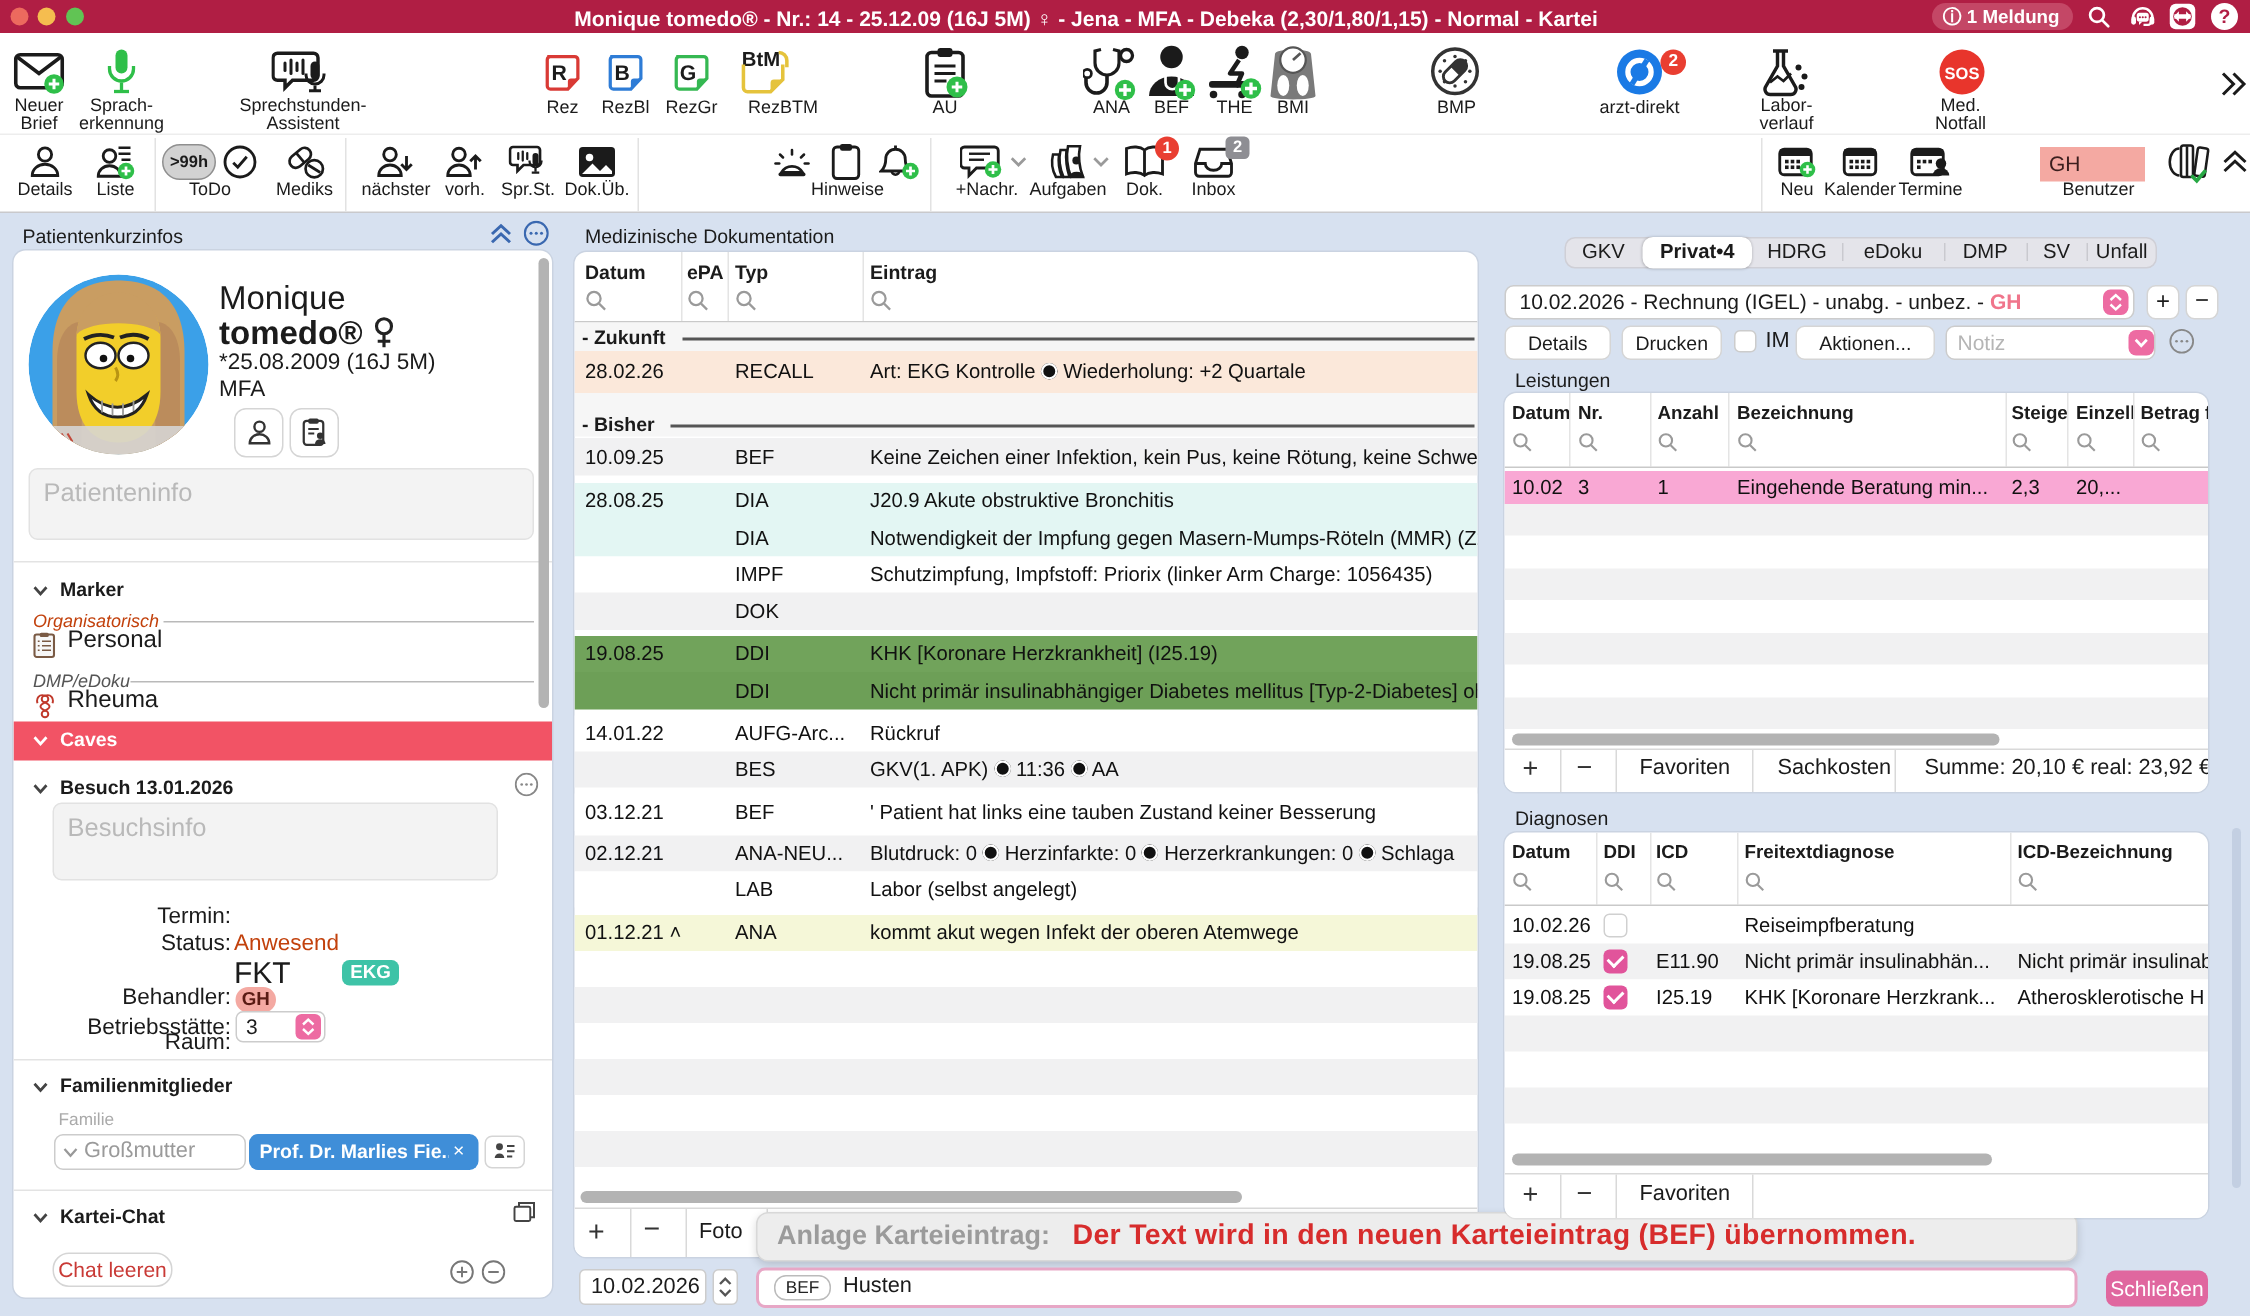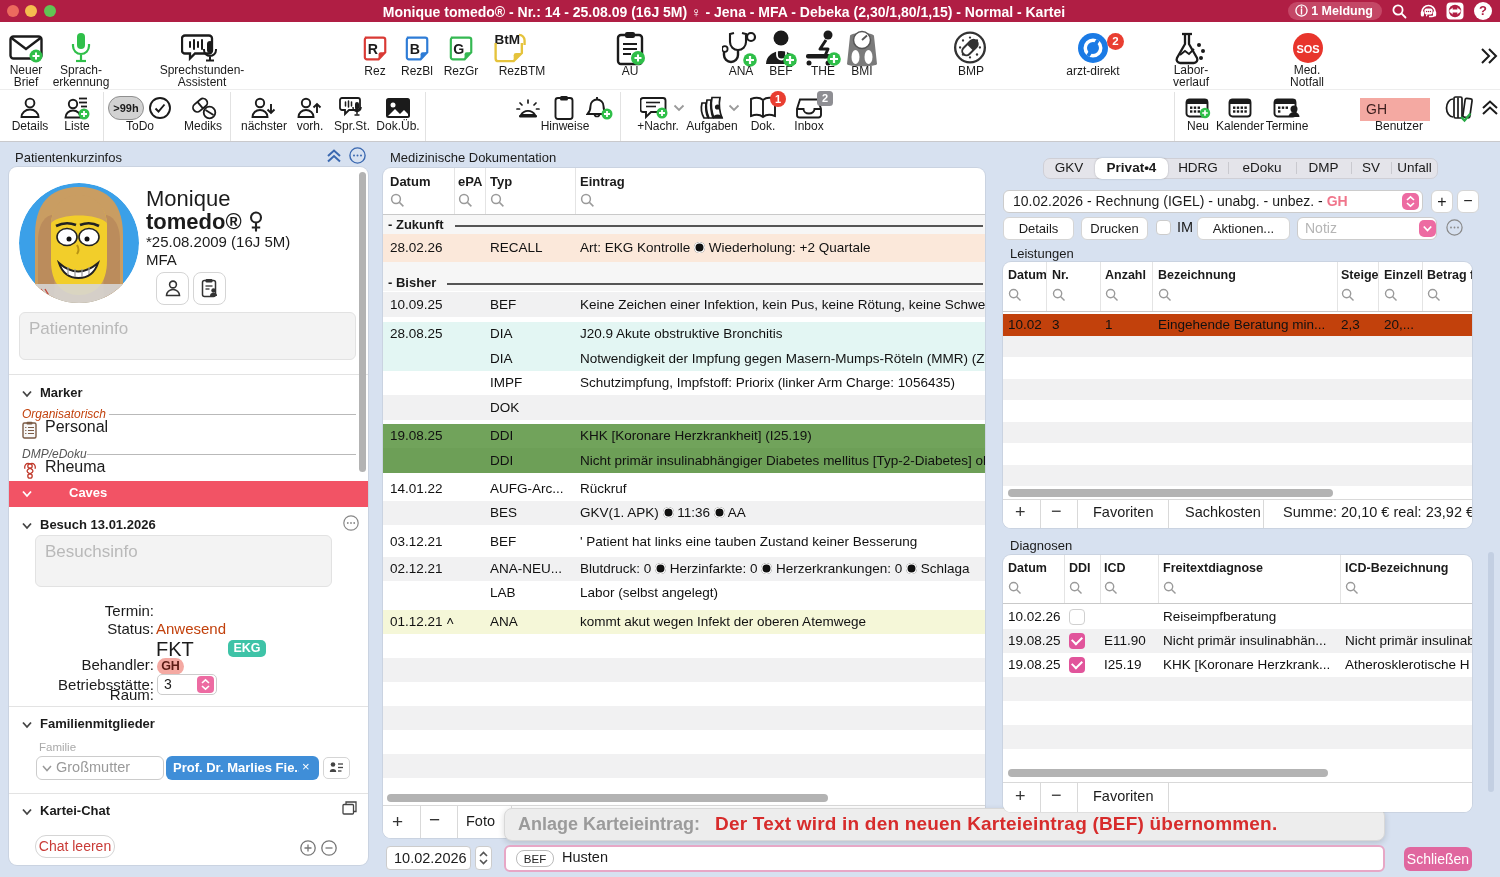--- a/index.html
+++ b/index.html
@@ -37,21 +37,21 @@
   .chk::after { content:""; position:absolute; left:3px; top:3px; width:8px; height:5px; border-left:2px solid #fff; border-bottom:2px solid #fff; transform:rotate(-45deg); }
   #lcard .th, #dcard .th { font-size:12.5px; }
 </style>
 </head>
 <body>
 
 <div id="titlebar">
   <div class="tl" style="left:7px; background:#ec6a5e;"></div>
   <div class="tl" style="left:25px; background:#f5bd4f;"></div>
   <div class="tl" style="left:44px; background:#61c454;"></div>
-  <div id="title-text">Monique tomedo® - Nr.: 14 - 25.08.09 (16J 5M) ♀ - Jena - MFA - Debeka (2,30/1,80/1,15) - Normal - Kartei</div>
+  <div id="title-text">Monique tomedo® - Nr.: 14 - 25.12.09 (16J 5M) ♀ - Jena - MFA - Debeka (2,30/1,80/1,15) - Normal - Kartei</div>
   <div id="meldung">ⓘ 1 Meldung</div>
   <svg class="abs" style="right:92px;top:3px" width="17" height="17" viewBox="0 0 17 17">
       <circle cx="7" cy="7" r="4.6" fill="none" stroke="#fff" stroke-width="1.8"></circle>
       <line x1="10.4" y1="10.4" x2="14.5" y2="14.5" stroke="#fff" stroke-width="1.8" stroke-linecap="round"></line>
     </svg>
   <svg class="abs" style="right:62px;top:2px" width="19" height="19" viewBox="0 0 19 19">
       <path d="M3 10 a6.5 6.5 0 0 1 13 0 v3" fill="none" stroke="#fff" stroke-width="1.7"></path>
       <rect x="1.8" y="9" width="3.2" height="5.5" rx="1.6" fill="#fff"></rect>
       <rect x="14" y="9" width="3.2" height="5.5" rx="1.6" fill="#fff"></rect>
       <path d="M10 14.5 h3 a2 2 0 0 0 2 -2" fill="none" stroke="#fff" stroke-width="1.5"></path>
@@ -543,21 +543,21 @@
           <path d="M8 6.2 c-4 2 -4 3.6 0 5.6 M8 6.2 c4 2 4 3.6 0 5.6"></path>
           <path d="M8 1.8 c-4 -1.5 -6 2 -5 5 M8 1.8 c4 -1.5 6 2 5 5"></path>
         </g>
       </svg>
     <div class="abs" style="left:36px;top:291px;font-size:16px;color:#1b1b1b;">Rheuma</div>
 
     <div class="abs" style="left:0;top:314px;width:359px;height:26px;background:#f25365;"></div>
     <svg class="abs" style="left:13px;top:323px" width="10" height="8" viewBox="0 0 10 8">
         <path d="M1 1.5 l4 4.5 4 -4.5" fill="none" stroke="#fff" stroke-width="1.8"></path>
       </svg>
-    <div class="abs" style="left:31px;top:318px;font-size:13px;font-weight:bold;color:#fff;margin-left:29px;">Caves</div>
+    <div class="abs" style="left:31px;top:318px;font-size:13px;font-weight:bold;color:#fff;">Caves</div>
 
     <svg class="abs" style="left:13px;top:355px" width="10" height="8" viewBox="0 0 10 8">
         <path d="M1 1.5 l4 4.5 4 -4.5" fill="none" stroke="#444" stroke-width="1.8"></path>
       </svg>
     <div class="sec-h abs" style="left:31px;top:350px;">Besuch 13.01.2026</div>
     <svg class="abs" style="left:334px;top:348px" width="16" height="16" viewBox="0 0 16 16">
         <circle cx="8" cy="8" r="7.2" fill="none" stroke="#888" stroke-width="1.2"></circle>
         <circle cx="4.8" cy="8" r="0.9" fill="#888"></circle>
         <circle cx="8" cy="8" r="0.9" fill="#888"></circle>
         <circle cx="11.2" cy="8" r="0.9" fill="#888"></circle>
@@ -834,21 +834,21 @@
         <circle cx="6" cy="6" r="4.4" fill="none" stroke="#9a9a9a" stroke-width="1.5"></circle>
         <line x1="9.4" y1="9.4" x2="13.4" y2="13.4" stroke="#9a9a9a" stroke-width="1.5"></line>
       </svg>
     <div class="col-sep" style="left:43px;top:0;height:49px;"></div>
     <div class="col-sep" style="left:97px;top:0;height:49px;"></div>
     <div class="col-sep" style="left:149px;top:0;height:49px;"></div>
     <div class="col-sep" style="left:334px;top:0;height:49px;"></div>
     <div class="col-sep" style="left:375px;top:0;height:49px;"></div>
     <div class="col-sep" style="left:419px;top:0;height:49px;"></div>
     <div class="abs" style="left:0;top:49px;width:469px;height:1px;background:#c9c9c9;"></div>
-    <div class="row" style="left:0;top:52px;width:469px;height:22px;background:#c2410c;line-height:22px;">
+    <div class="row" style="left:0;top:52px;width:469px;height:22px;background:#f9a8d4;line-height:22px;">
         <span style="position:absolute;left:5px">10.02</span>
         <span style="position:absolute;left:49px">3</span>
         <span style="position:absolute;left:102px">1</span>
         <span style="position:absolute;left:155px;">Eingehende Beratung min...</span>
         <span style="position:absolute;left:338px">2,3</span>
         <span style="position:absolute;left:381px">20,...</span>
       </div>
     <div class="abs" style="left:0;top:74px;width:469px;height:21px;background:#f1f1f2;"></div>
     <div class="abs" style="left:0;top:117px;width:469px;height:21px;background:#f1f1f2;"></div>
     <div class="abs" style="left:0;top:160px;width:469px;height:21px;background:#f1f1f2;"></div>

